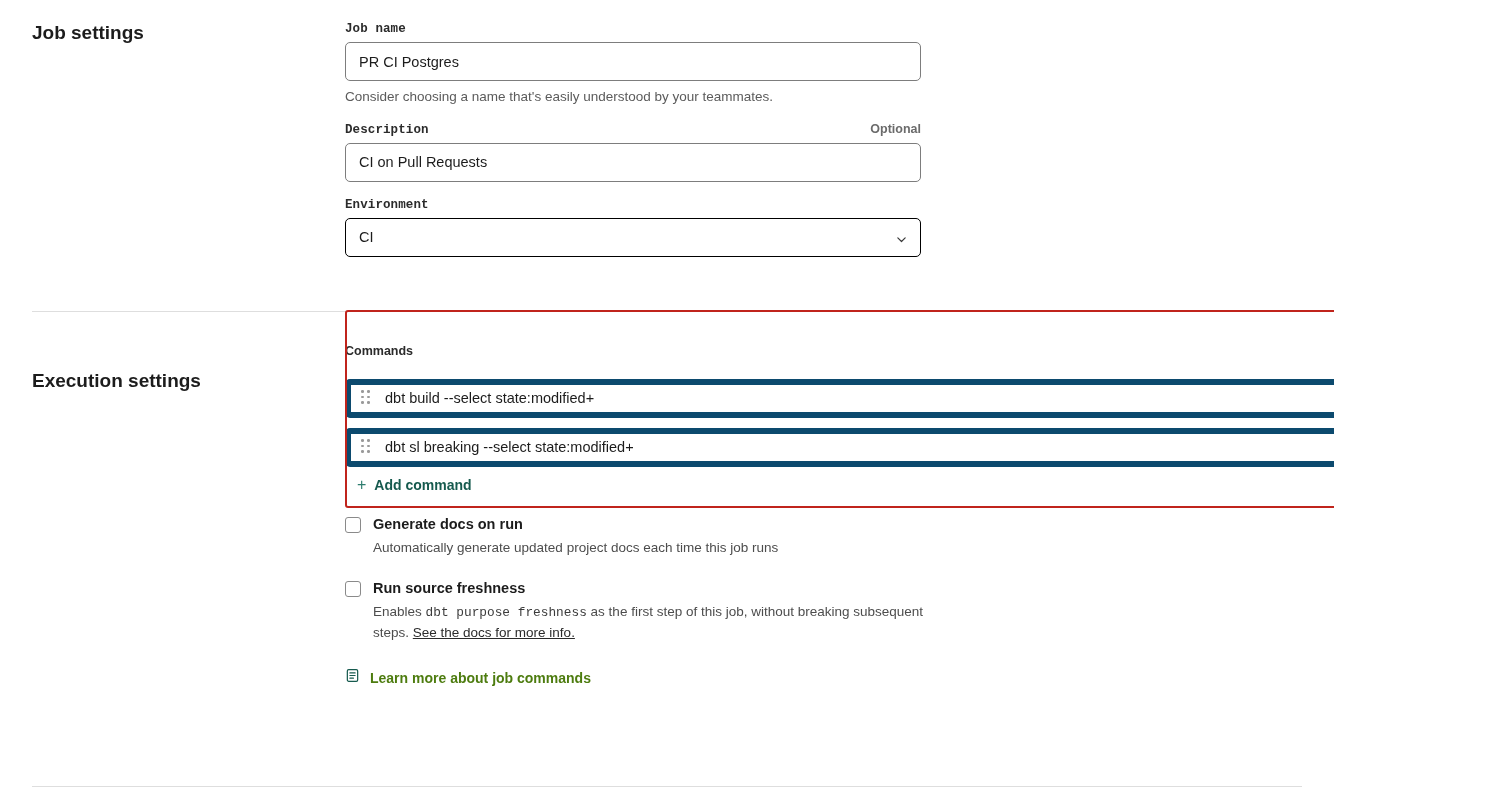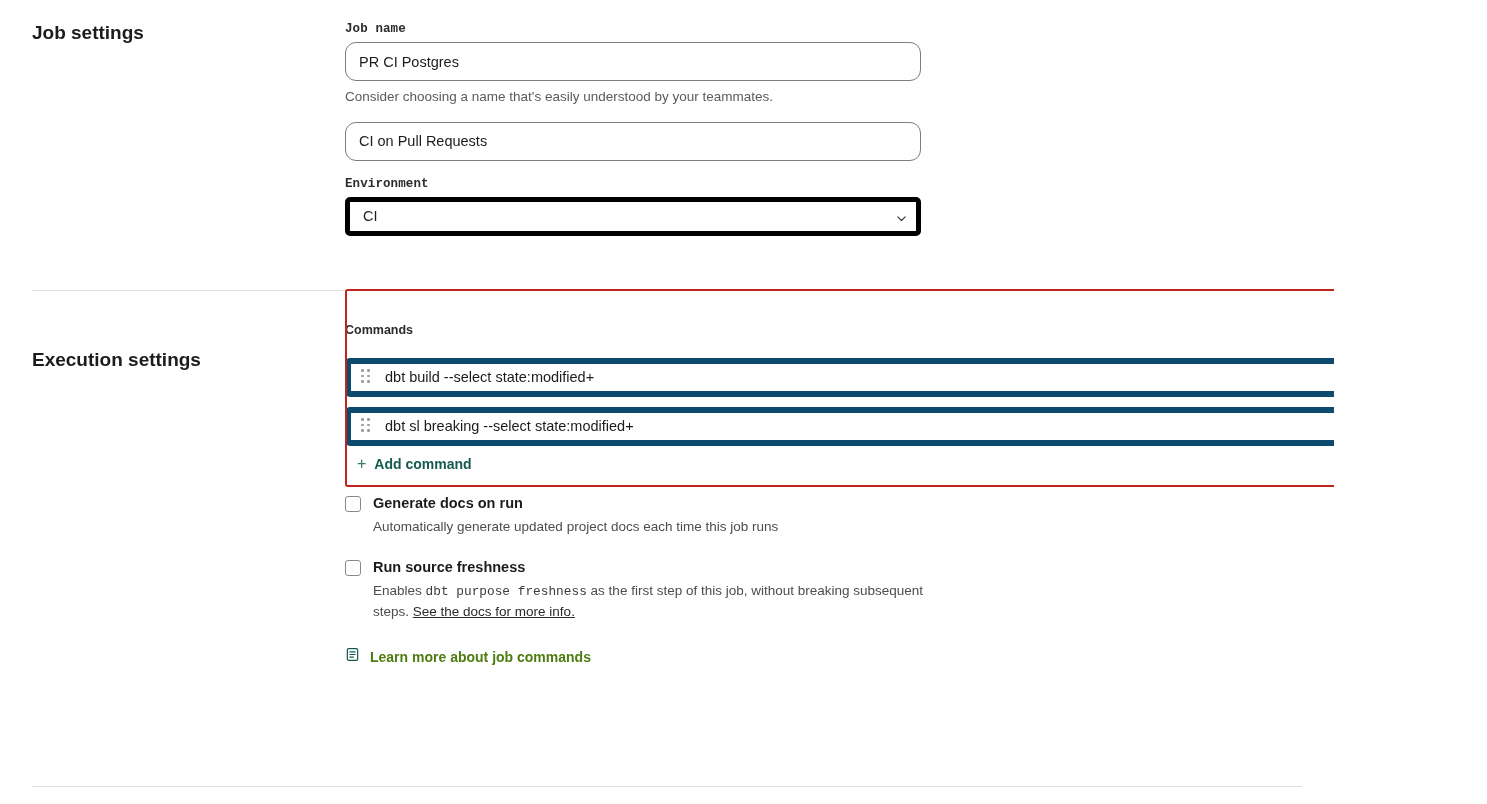--- a/index.html
+++ b/index.html
@@ -55,21 +55,21 @@
   }
   .field-optional {
     font-size: 12.5px;
     font-weight: bold;
     color: #6b6b6b;
   }
   .text-input {
     width: 576px;
     height: 39px;
     border: 1px solid #7d7d7d;
-    border-radius: 11px;
+    border-radius: 5px;
     background: #fff;
     font-family: "Liberation Sans", sans-serif;
     font-size: 14.5px;
     color: #1c1c1c;
     padding: 0 13px;
     margin-top: 6px;
     display: block;
     outline: none;
   }
   .field-help {
@@ -80,21 +80,21 @@
   }
   .field-group { margin-bottom: 16px; }
   .select-wrap {
     position: relative;
     width: 576px;
     margin-top: 6px;
   }
   .select-box {
     width: 576px;
     height: 39px;
-    border: 5px solid #000000;
+    border: 1px solid #000000;
     border-radius: 5px;
     background: #fff;
     font-size: 14.5px;
     color: #1c1c1c;
     padding: 0 13px;
     display: flex;
     align-items: center;
   }
   .chevron {
     position: absolute;
@@ -273,20 +273,24 @@
 
       <div class="field-group">
         <div class="field-label-row">
           <span class="field-label">Job name</span>
         </div>
         <input class="text-input" type="text" value="PR CI Postgres" style="">
         <div class="field-help">Consider choosing a name that's easily understood by your teammates.</div>
       </div>
 
       <div class="field-group">
+        <div class="field-label-row">
+          <span class="field-label">Description</span>
+          <span class="field-optional">Optional</span>
+        </div>
         <input class="text-input" type="text" value="CI on Pull Requests" style="">
       </div>
 
       <div class="field-group">
         <div class="field-label-row">
           <span class="field-label">Environment</span>
         </div>
         <div class="select-wrap">
           <div class="select-box">
             <span>CI</span>

